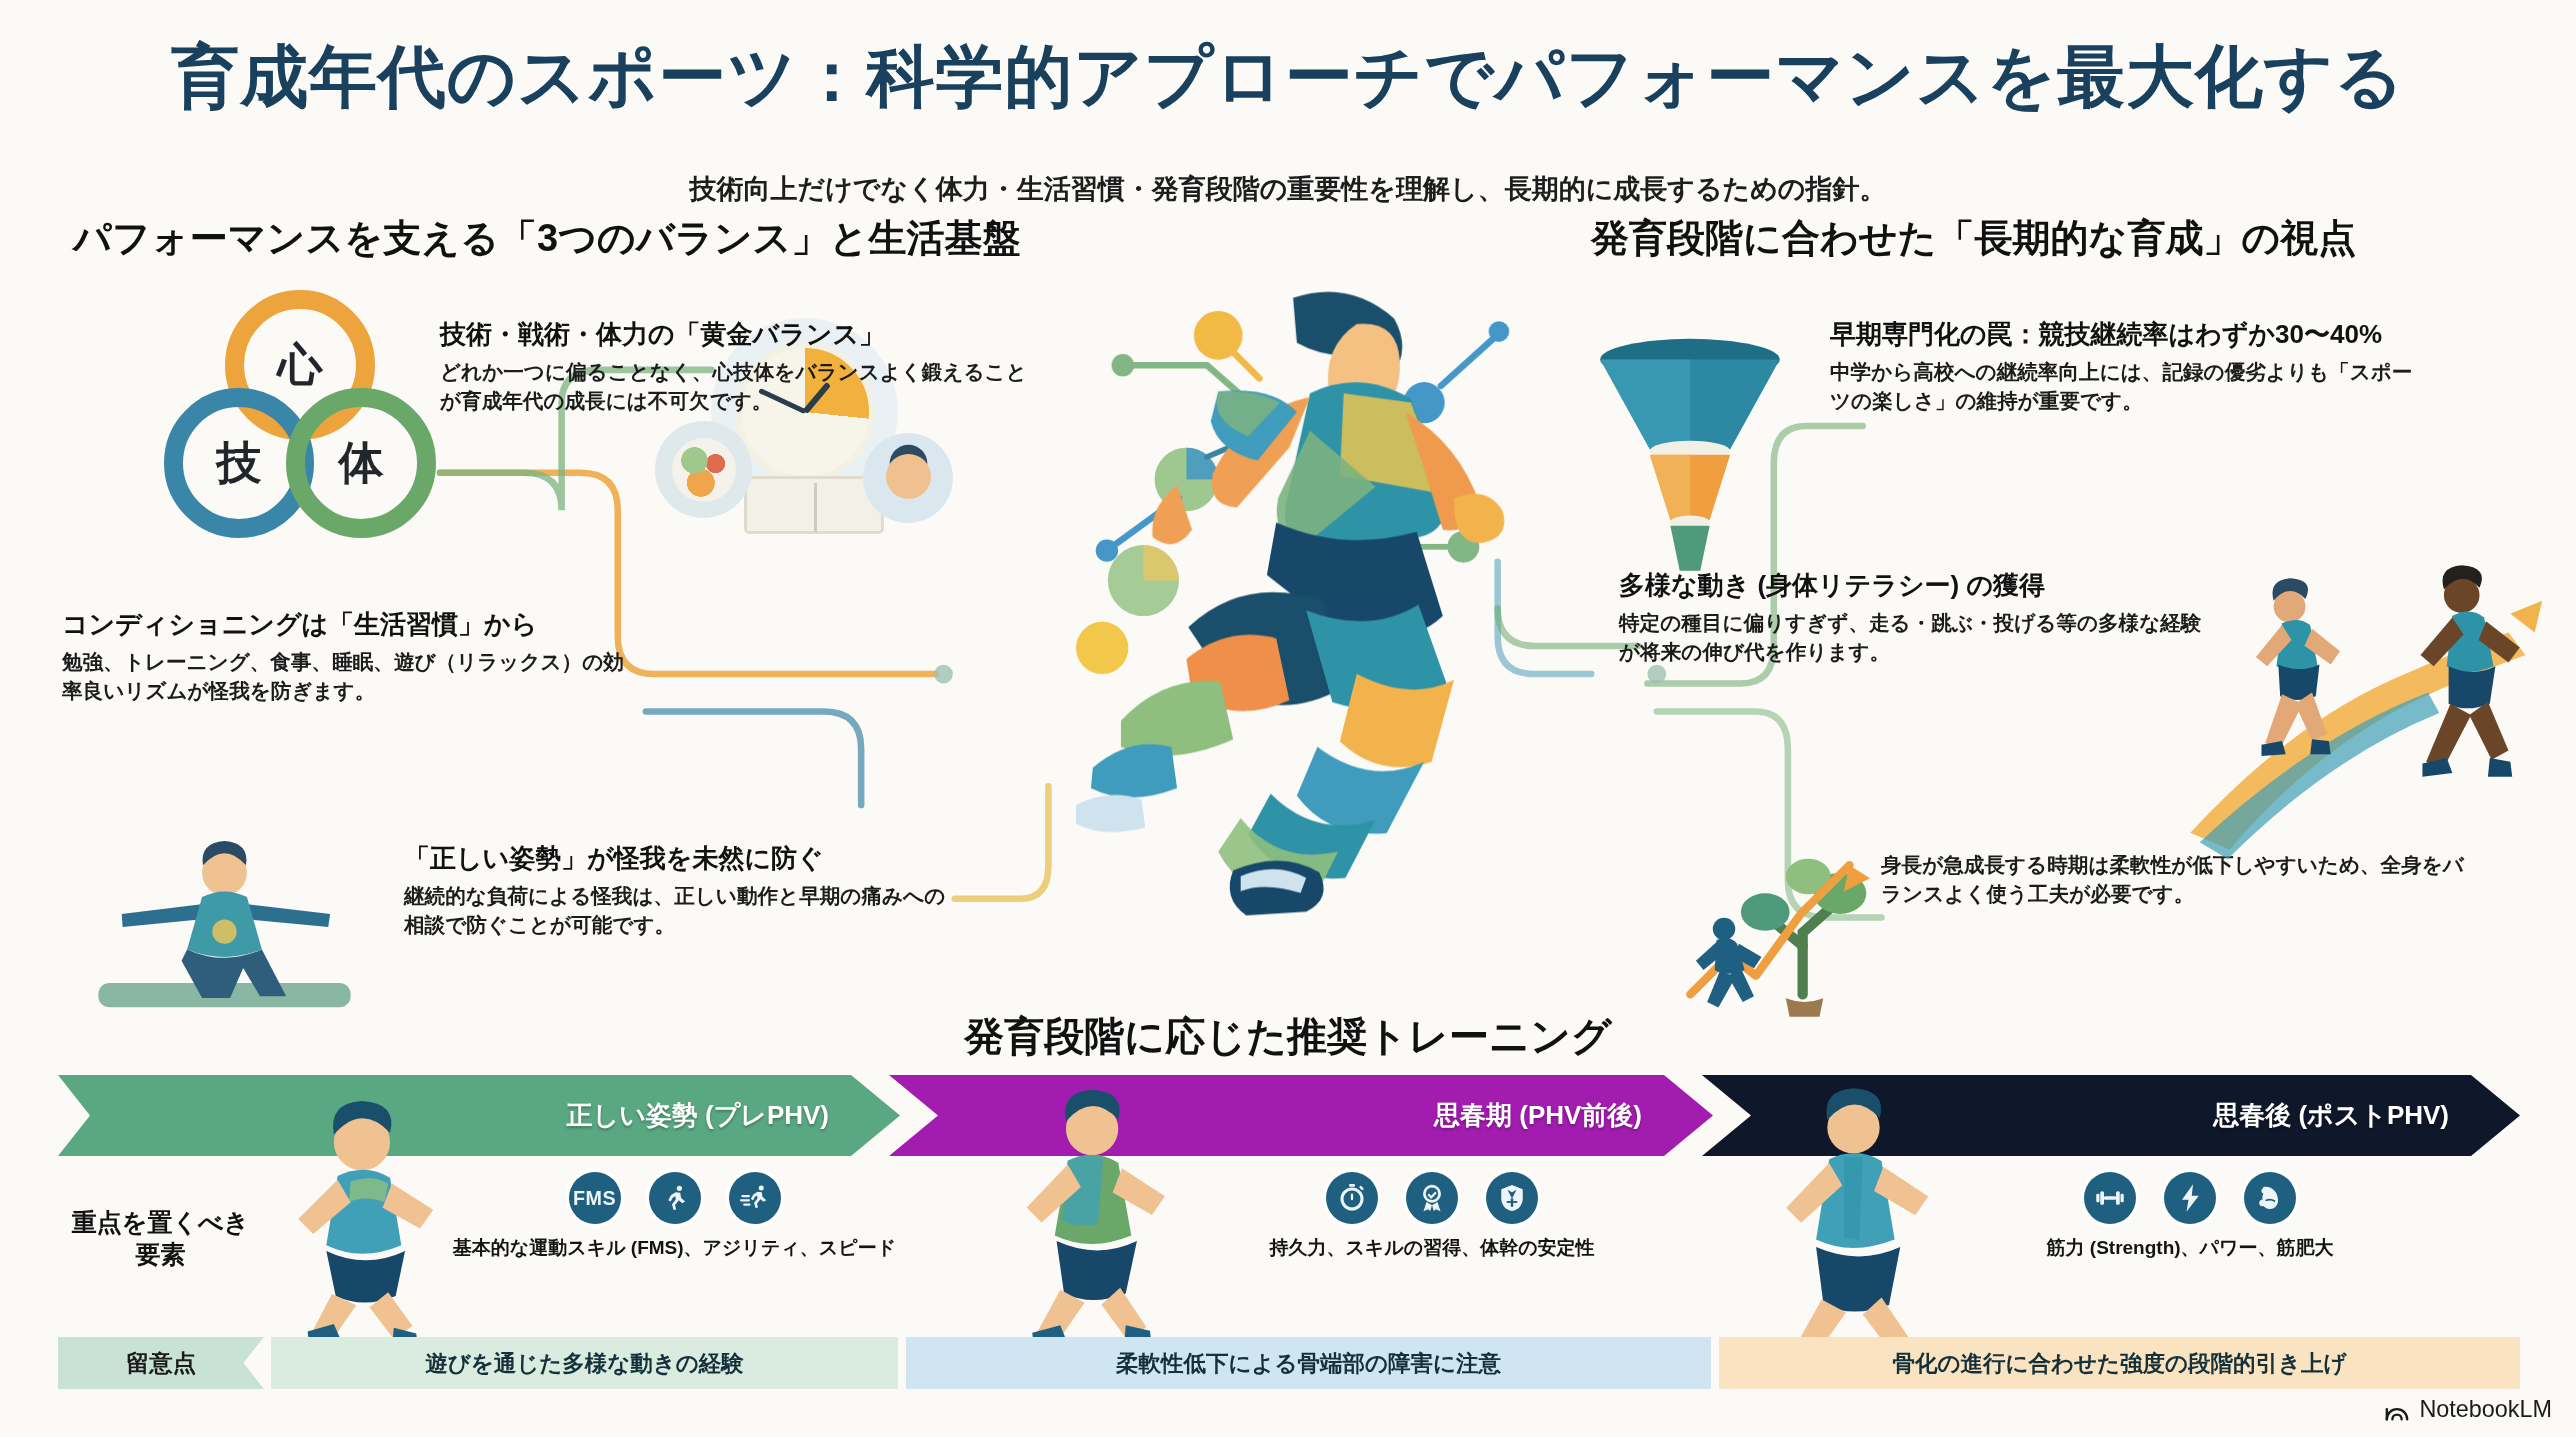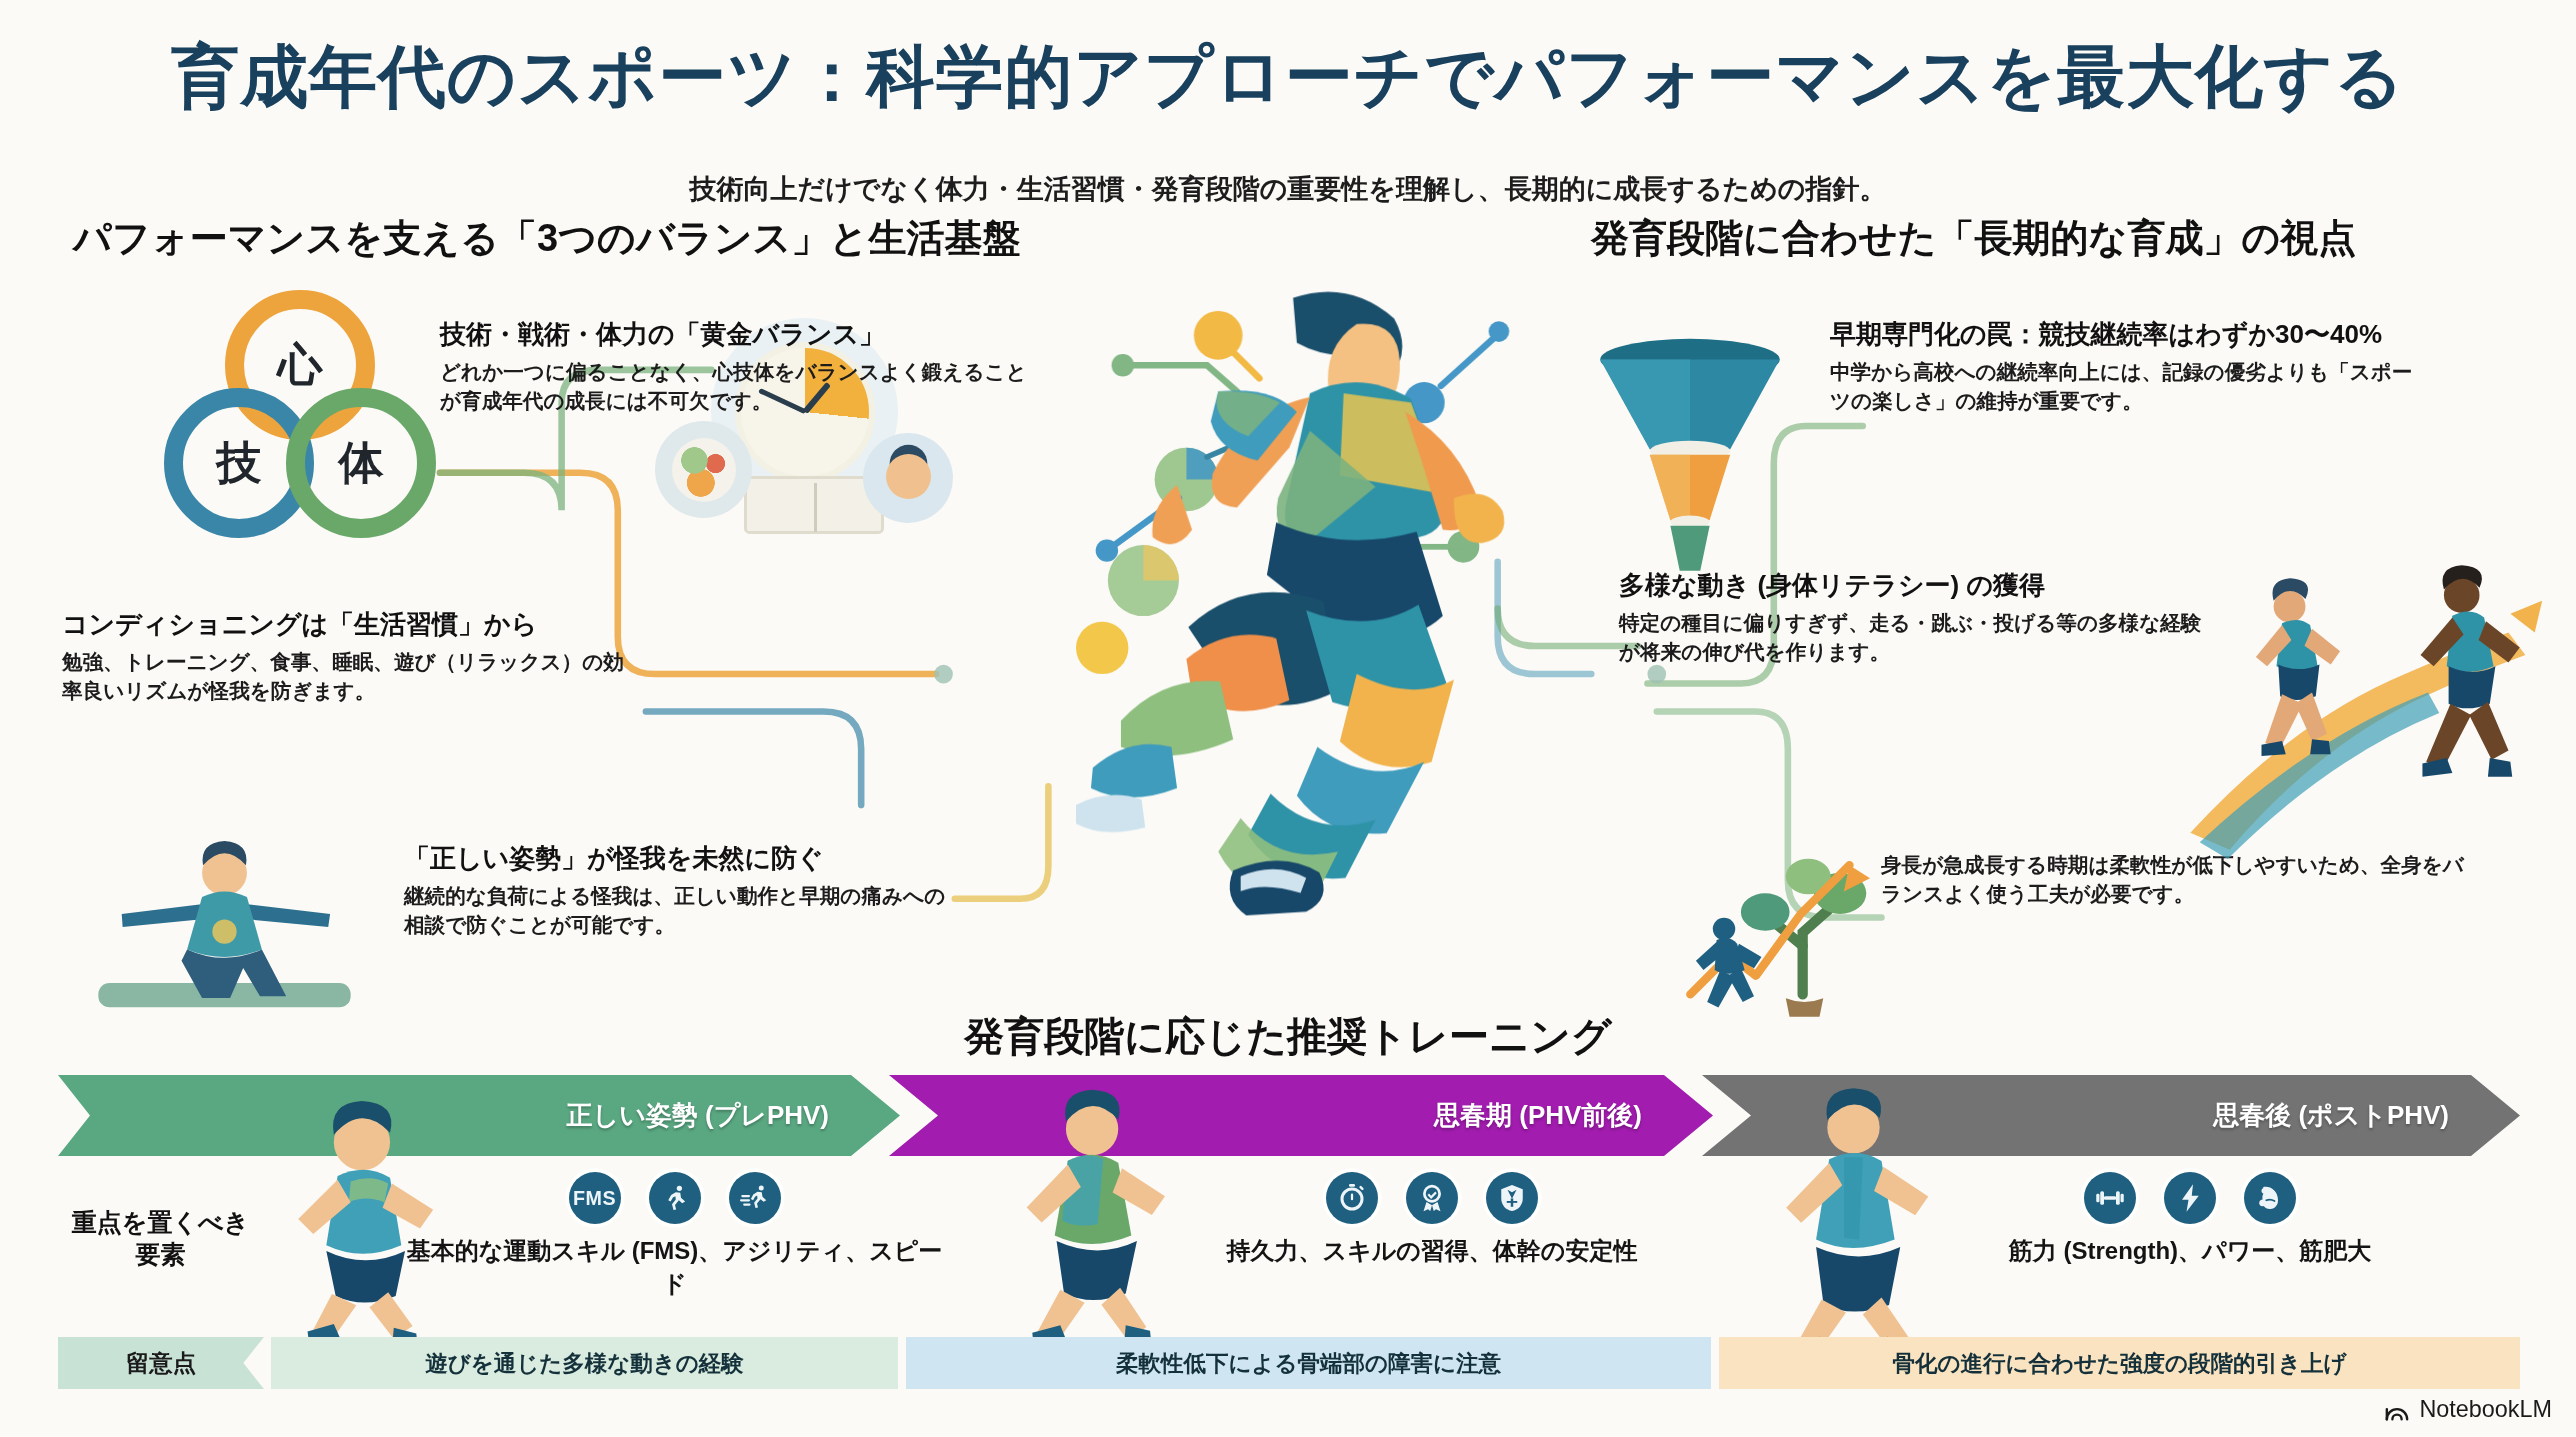--- a/index.html
+++ b/index.html
@@ -109,41 +109,41 @@
     position:absolute;height:81px;display:flex;align-items:center;justify-content:flex-end;
     padding-right:71px;box-sizing:border-box;
     font-size:26px;font-weight:700;color:#ffffff;
     text-shadow:0 1.9px 2.8px rgba(0,0,0,.28);
     filter:drop-shadow(0 1.9px 1.9px rgba(0,0,0,.12));
   }
   #chev1{left:0;width:842px;background:#5aa882;
     clip-path:polygon(0 0,calc(100% - 49px) 0,100% 50%,calc(100% - 49px) 100%,0 100%,32px 50%);}
   #chev2{left:831px;width:824px;background:#a21caf;
     clip-path:polygon(0 0,calc(100% - 49px) 0,100% 50%,calc(100% - 49px) 100%,0 100%,49px 50%);}
-  #chev3{left:1644px;width:818px;background:#737373;
+  #chev3{left:1644px;width:818px;background:#0f172a;
     clip-path:polygon(0 0,calc(100% - 49px) 0,100% 50%,calc(100% - 49px) 100%,0 100%,49px 50%);}
 
   #rowlabel-focus{top:1206px;left:62px;width:197px;text-align:center;
     font-size:25px;font-weight:700;line-height:1.28;color:#111;}
   #rowlabel-caution{top:1337px;left:58px;width:206px;height:52px;
     background:#c9e2d6;display:flex;align-items:center;justify-content:center;
     font-size:23.4px;font-weight:700;color:#1b1b1b;
     clip-path:polygon(0 0,100% 0,calc(100% - 20.6px) 50%,100% 100%,0 100%);}
 
   .focuscell{position:absolute;top:1172px;text-align:center;}
   .iconrow{display:flex;justify-content:center;gap:28px;margin-bottom:11.2px;}
   .cicon{
     width:52px;height:52px;border-radius:50%;background:#1f5f80;
     display:flex;align-items:center;justify-content:center;
     color:#eef5f8;font-size:24px;font-weight:700;
     box-shadow:0 0 0 3.7px rgba(255,255,255,.85);
   }
   .cicon.txt{font-size:19.7px;letter-spacing:0.5px;}
   .cicon svg{width:30px;height:30px;fill:#eef5f8;}
-  .focustext{font-size:24px;font-weight:700;color:#141414;line-height:1.35;}
+  .focustext{font-size:19px;font-weight:700;color:#141414;line-height:1.35;}
   #focus1{left:403px;width:543px;}
   #focus2{left:1170px;width:524px;}
   #focus3{left:1928px;width:524px;}
 
   .notecell{position:absolute;top:1337px;height:52px;display:flex;align-items:center;justify-content:center;
     font-size:22.5px;font-weight:700;color:#14303a;}
   #note1{left:271px;width:627px;background:#d9ecdf;}
   #note2{left:906px;width:805px;background:#cfe6f2;}
   #note3{left:1719px;width:801px;background:#fae3c0;}
 

